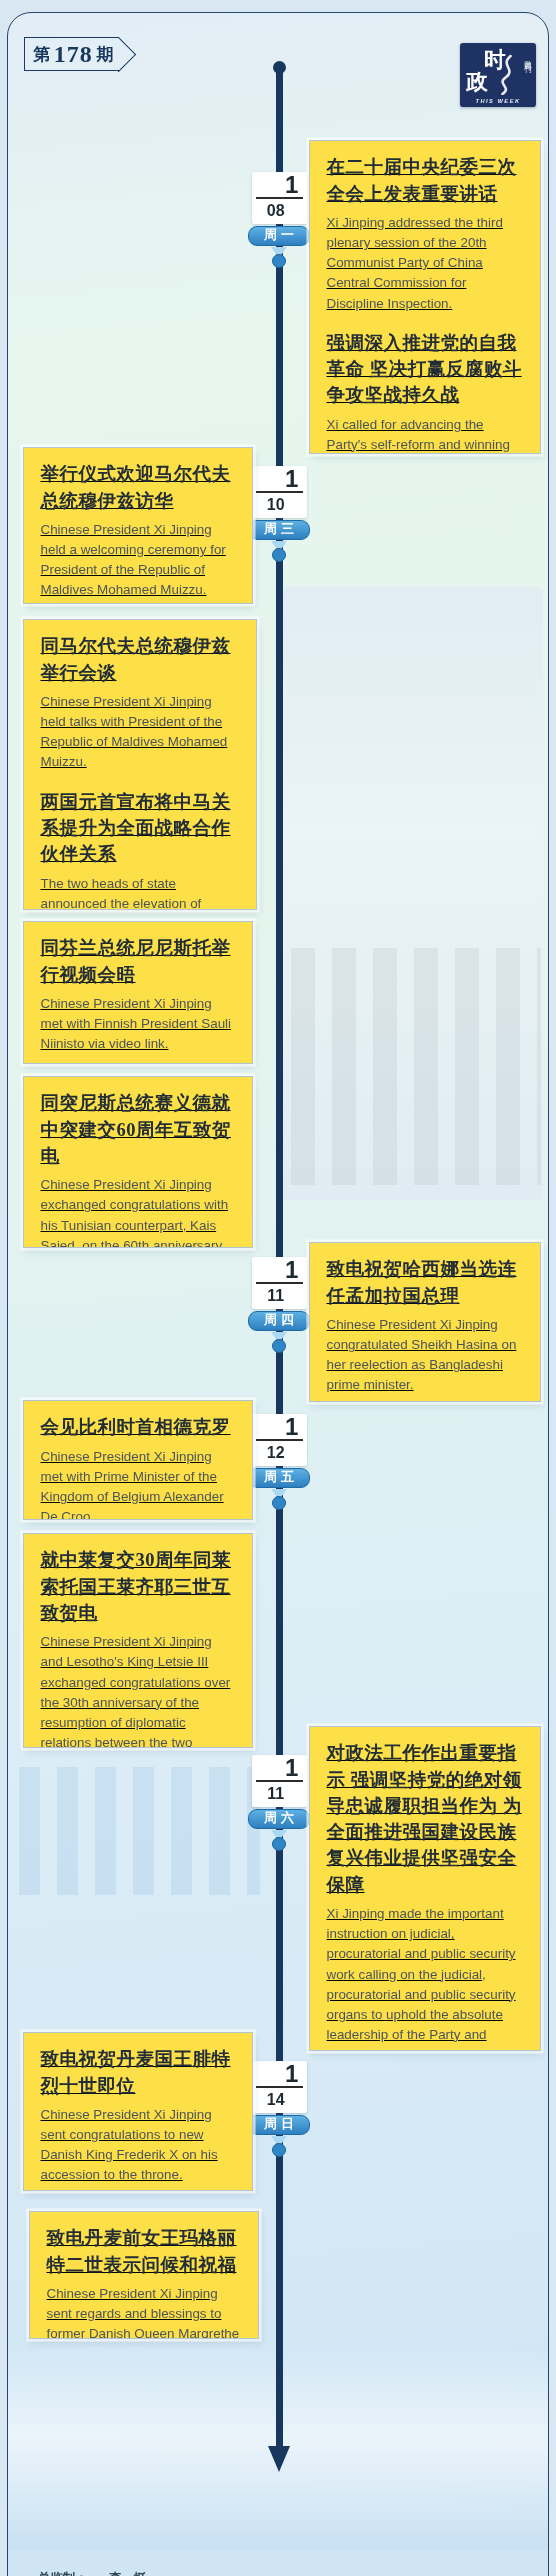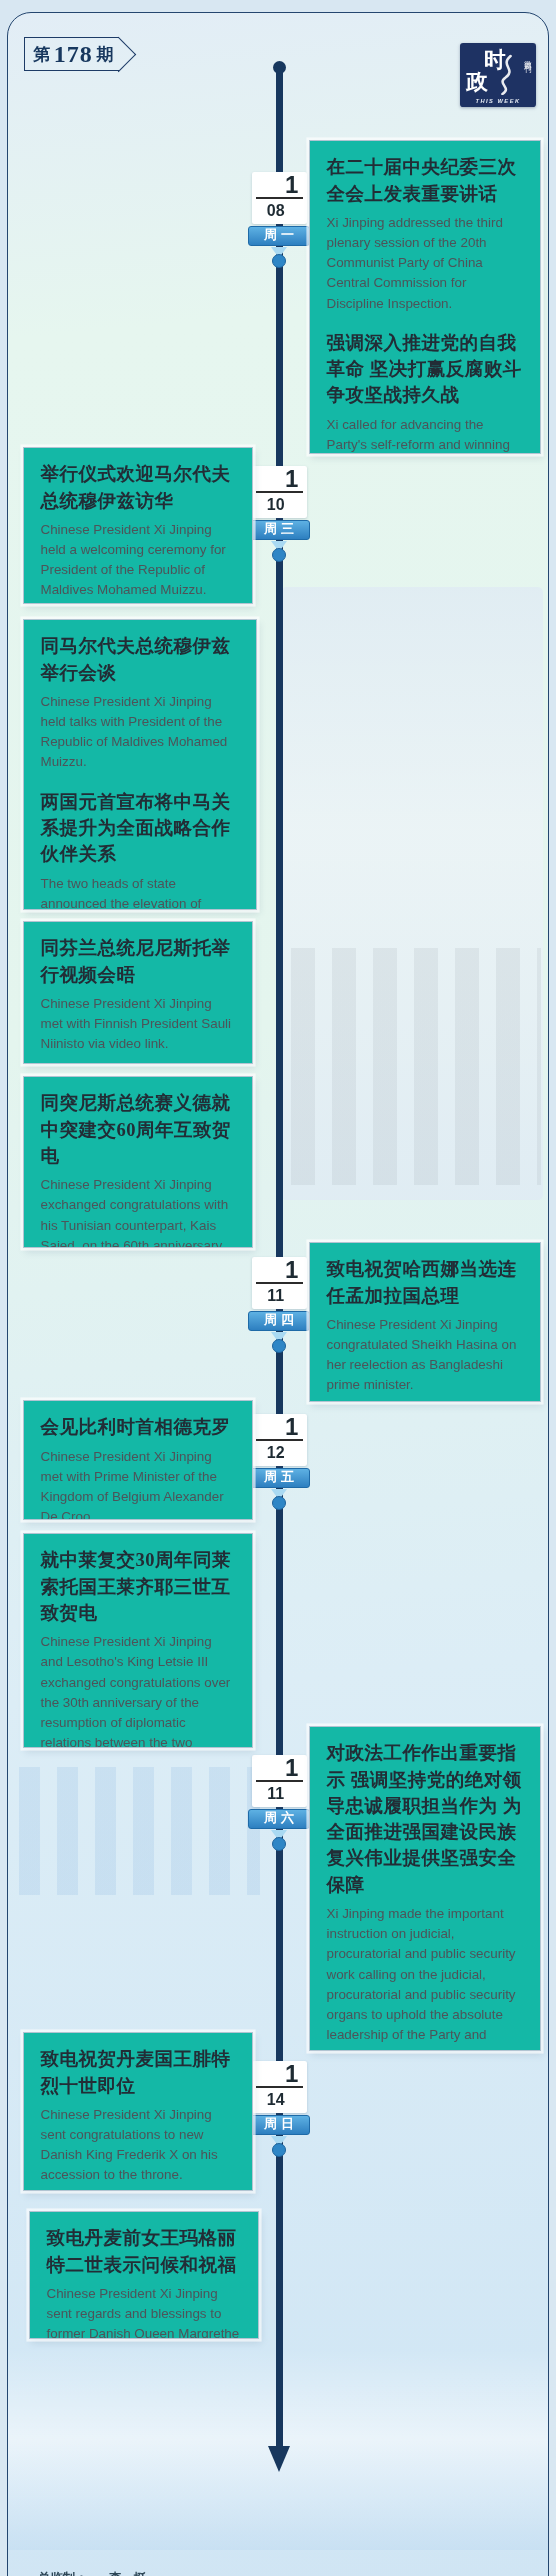--- a/index.html
+++ b/index.html
@@ -46,33 +46,33 @@
   .tl-arrow{position:absolute;left:268px;top:2446px;width:0;height:0;
             border-left:11.3px solid transparent;border-right:11.3px solid transparent;border-top:26px solid #17375e;}
 
   
   .marker{position:absolute;left:248px;width:62px;}
   .m-box{margin-left:3.6px;width:55px;background:#ffffff;border-radius:2.1px;padding:2.1px 0 3.1px;
          box-shadow:0 1px 2.6px rgba(60,90,120,.25);}
   .m-month{font-size:24px;font-weight:700;color:#1e2b33;text-align:right;padding-right:8.2px;line-height:21.6px;}
   .m-rule{height:1.5px;background:#2b2b2b;margin:1.5px 4.1px 1px;}
   .m-day{font-size:16px;font-weight:700;color:#1e2b33;text-align:center;padding-right:6.7px;line-height:21.6px;}
-  .m-pill{margin-top:2.1px;width:62px;height:19.6px;border-radius:3px;box-sizing:border-box;
+  .m-pill{margin-top:2.1px;width:62px;height:19.6px;border-radius:9px;box-sizing:border-box;
           background:linear-gradient(#5eb1e3,#2d7fc0);border:1px solid #1e6aa7;
           color:#fff;font-size:13px;font-weight:700;letter-spacing:4.1px;text-indent:4.1px;
           text-align:center;line-height:16.5px;}
   .m-pointer{width:0;height:0;border-left:8.2px solid transparent;border-right:8.2px solid transparent;
              border-top:11.3px solid #a9d9f2;margin:1px auto 0;}
   .m-node{position:absolute;left:24px;top:82px;width:14.4px;height:14.4px;border-radius:50%;
           background:#2e86c6;border:1px solid #1d639c;box-sizing:border-box;}
 
   
-  .card{position:absolute;background:#14b8a6;border:1px solid #b2c4d2;box-sizing:border-box;
+  .card{position:absolute;background:#fde047;border:1px solid #b2c4d2;box-sizing:border-box;
         box-shadow:0 0 0 2.6px rgba(255,255,255,.65),2.1px 3.6px 7.2px rgba(70,100,130,.16);
-        padding:13.4px 16.5px;overflow:hidden;}
+        padding:13.4px 16.5px;overflow:hidden;text-decoration:underline;}
   .card .cn{font-family:"Liberation Serif",serif;font-size:18.5px;line-height:1.42;font-weight:700;
             color:#222d36;letter-spacing:0.5px;}
   .card .en{font-size:13.4px;line-height:1.5;color:#4d5459;margin-top:6.2px;}
   .blk + .blk{margin-top:16px;}
 
   
   .credits{position:absolute;left:38px;top:2570px;font-size:12.4px;font-weight:700;color:#2c4656;}
   .credit-row{display:flex;line-height:17px;}
   .credit-label{width:71px;}
 </style>

